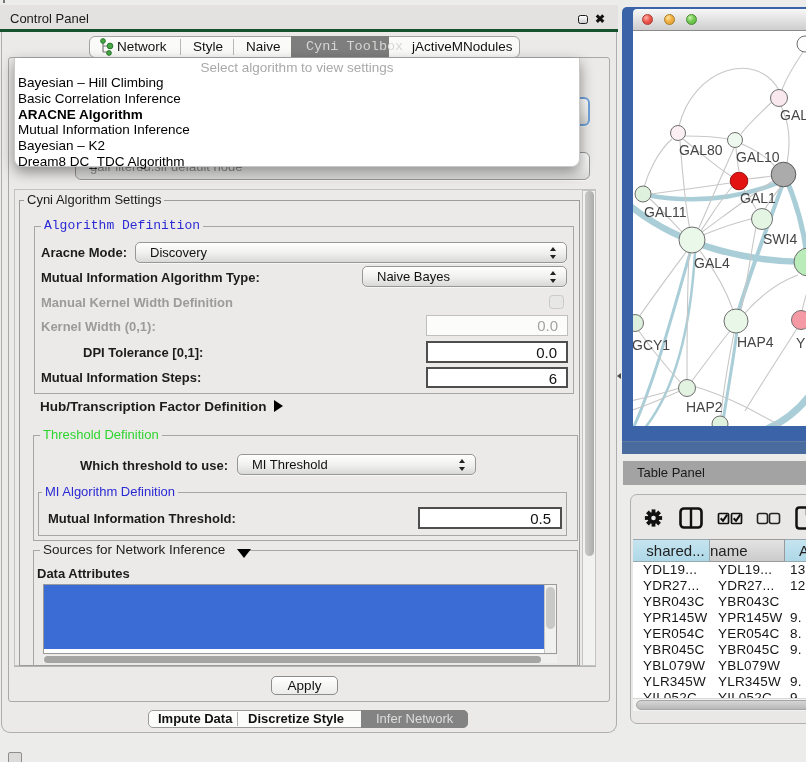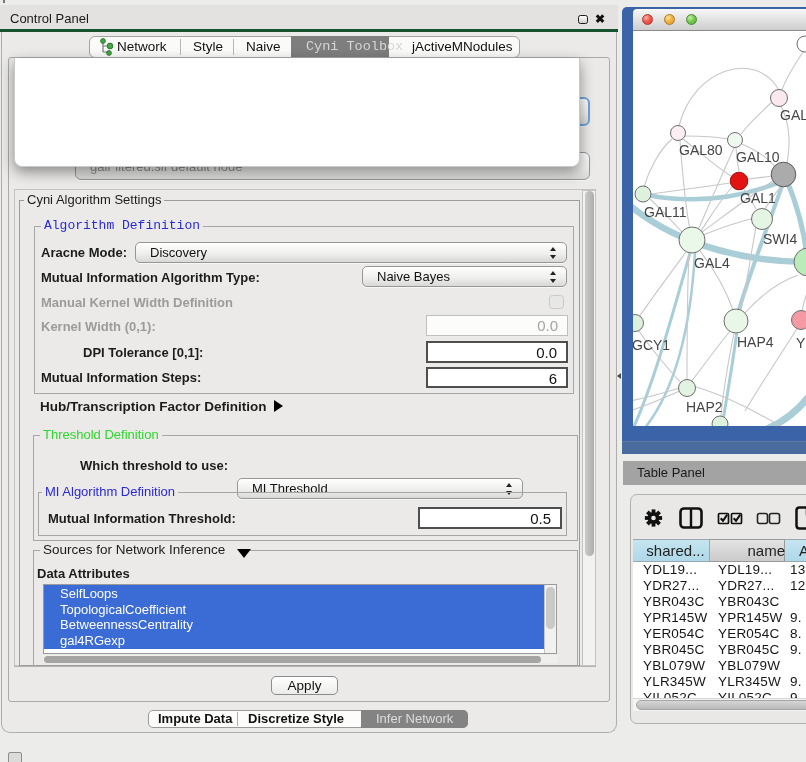--- a/index.html
+++ b/index.html
@@ -83,37 +83,36 @@
 <div class="lbl" style="left:41px;top:370px;">Mutual Information Steps:</div>
 <div class="fld" style="left:426px;top:367px;width:142px;height:21px;border:2px solid #4e4e4e;">6</div>
 
 <div class="lbl" style="left:40px;top:399px;font-size:13.5px;">Hub/Transcription Factor Definition</div>
 <div class="ab" style="left:274px;top:400px;width:0;height:0;border-top:6px solid transparent;border-bottom:6px solid transparent;border-left:9px solid #000;"></div>
 
 <div class="grp" style="left:33px;top:435px;width:545px;height:106px;"></div>
 <div class="grptitle" style="left:40px;top:428px;color:#2ed52e;">Threshold Definition</div>
 
 <div class="lbl" style="left:80px;top:458px;">Which threshold to use:</div>
-<div class="combo" style="left:237px;top:478px;width:286px;height:21px;">MI Threshold<span class="carets"></span></div>
+<div class="combo" style="left:237px;top:454px;width:239px;height:21px;">MI Threshold<span class="carets"></span></div>
 
 <div class="grp" style="left:38px;top:492px;width:529px;height:44px;"></div>
 <div class="grptitle" style="left:42px;top:485px;color:#2a2ad4;">MI Algorithm Definition</div>
 
 <div class="lbl" style="left:48px;top:511px;">Mutual Information Threshold:</div>
 <div class="fld" style="left:418px;top:507px;width:144px;height:22px;border:2px solid #4e4e4e;">0.5</div>
 
 <div class="grp" style="left:33px;top:550px;width:545px;height:116px;border-bottom:none;"></div>
 <div class="grptitle" style="left:40px;top:543px;color:#1c1c1c;padding-right:18px;font-size:13.5px;">Sources for Network Inference</div>
 <div class="ab" style="left:237px;top:549px;width:0;height:0;border-left:7.5px solid transparent;border-right:7.5px solid transparent;border-top:9px solid #000;"></div>
 
 <div class="lbl" style="left:37px;top:566px;">Data Attributes</div>
 
 <div class="ab" style="left:43px;top:584px;width:514px;height:70px;background:#fff;border:1px solid #9a9a9a;overflow:hidden;">
   <div style="position:absolute;left:0;top:0;width:501px;height:64px;background:#3b6bd4;"></div>
-  <div style="position:absolute;left:16px;top:1px;font-size:13px;color:#fff;line-height:15.7px;">SelfLoops<br>TopologicalCoefficient<br>BetweennessCentrality<br>gal4RGexp</div>
   <div style="position:absolute;right:0;top:0;width:12px;height:70px;background:#f1f1ef;border-left:1px solid #c6c6c4;"></div>
   <div style="position:absolute;right:1.5px;top:2px;width:9px;height:42px;background:#c9c9c7;border-radius:4.5px;"></div>
 </div>
 
 <div class="ab" style="left:43px;top:655px;width:514px;height:8px;background:#efefed;"></div>
 <div class="ab" style="left:44px;top:655.5px;width:497px;height:7px;background:#a5a5a3;border-radius:3.5px;"></div>
 
 <div class="ab" style="left:14px;top:666px;width:582px;height:1px;background:#b3b3b1;"></div>
 
 <div class="ab" style="left:271px;top:676px;width:67px;height:19px;border:1px solid #8c8c8c;border-radius:5px;background:linear-gradient(#ffffff,#ececea);text-align:center;line-height:17px;font-size:13.5px;color:#111;">Apply</div>
@@ -123,20 +122,22 @@
 <div class="ab" style="left:237px;top:712px;width:1px;height:14px;background:#b0b0b0;"></div>
 <div class="ab" style="left:158px;top:710px;height:18px;line-height:18px;font-size:13px;font-weight:bold;color:#111;">Impute Data</div>
 <div class="ab" style="left:248px;top:710px;height:18px;line-height:18px;font-size:13px;font-weight:bold;color:#111;">Discretize Style</div>
 <div class="ab" style="left:376px;top:710px;height:18px;line-height:18px;font-size:13px;color:#dedddb;">Infer Network</div>
 
 <div class="ab" style="left:617px;top:373px;width:0;height:0;border-top:3px solid transparent;border-bottom:3px solid transparent;border-right:4.5px solid #4a4a4a;"></div>
 
 <div class="ab" style="left:8px;top:752px;width:14px;height:12px;background:#dcdbd9;border:1px solid #8e8e8e;border-radius:2px;"></div>
 
 <div class="ab" style="left:14px;top:58px;width:566px;height:109px;background:#fff;border:1px solid #c9c9c9;border-top:none;border-radius:0 0 8px 8px;box-shadow:0 5px 14px rgba(0,0,0,0.42);">
+  <div style="position:absolute;left:0;top:2px;width:100%;text-align:center;font-size:13.5px;color:#a9a9a9;">Select algorithm to view settings</div>
+  <div style="position:absolute;left:3px;top:17px;font-size:13.5px;color:#000;line-height:15.8px;">Bayesian – Hill Climbing<br>Basic Correlation Inference<br><b>ARACNE Algorithm</b><br>Mutual Information Inference<br>Bayesian – K2<br>Dream8 DC_TDC Algorithm</div>
 </div>
 
 <div class="ab" style="left:622px;top:7px;width:184px;height:447px;background:#3a63a8;border-radius:5px 0 0 0;"></div>
 <div class="ab" style="left:622px;top:441px;width:184px;height:13px;background:#4a6b9e;border-top:1px solid #61799e;"></div>
 <div class="ab" style="left:633px;top:9px;width:173px;height:22px;background:linear-gradient(#f7f7f7,#cecece);border-bottom:1px solid #8a8a8a;border-radius:4px 0 0 0;">
   <div style="position:absolute;left:642px-633px;top:0;"></div>
   <div style="position:absolute;left:9px;top:4.5px;width:11px;height:11px;border-radius:50%;background:radial-gradient(circle at 35% 30%,#ffb3ad,#ed5a50 45%,#d93a30);border:1px solid #ad3a30;"></div>
   <div style="position:absolute;left:31px;top:4.5px;width:11px;height:11px;border-radius:50%;background:radial-gradient(circle at 35% 30%,#ffe49a,#f0b145 45%,#e09a2f);border:1px solid #ab7b22;"></div>
   <div style="position:absolute;left:52.5px;top:4.5px;width:11px;height:11px;border-radius:50%;background:radial-gradient(circle at 35% 30%,#c8f3ab,#74ca52 45%,#56b338);border:1px solid #4c8a33;"></div>
 </div>
@@ -261,21 +262,21 @@
   </g>
 </svg>
 </div>
 
 <div class="ab" id="ttable" style="left:633px;top:539px;width:173px;height:172px;background:#fff;overflow:hidden;">
 
 <div style="position:absolute;left:0;top:0;width:77px;height:23px;background:linear-gradient(#c5e4ef,#aed8e8);border:1px solid #98a8ad;border-left:none;"></div>
 <div style="position:absolute;left:77px;top:0;width:75px;height:23px;background:linear-gradient(#e3e3e3,#cbcbcb);border:1px solid #9a9a9a;border-left:none;"></div>
 <div style="position:absolute;left:152px;top:0;width:24px;height:23px;background:linear-gradient(#c5e4ef,#aed8e8);border:1px solid #98a8ad;border-left:none;"></div>
 <div style="position:absolute;left:4px;top:0;width:77px;height:23px;text-align:center;line-height:23px;font-size:15px;color:#222;">shared...</div>
-<div style="position:absolute;left:77px;top:0;width:75px;height:23px;text-align:right;line-height:23px;font-size:15px;color:#222;">name</div>
+<div style="position:absolute;left:77px;top:0;width:75px;height:23px;text-align:left;line-height:23px;font-size:15px;color:#222;">name</div>
 <div style="position:absolute;left:166px;top:0;width:20px;height:23px;line-height:23px;font-size:15px;color:#222;overflow:hidden;">A</div>
 
 <div style="position:absolute;left:0;top:23px;width:173px;font-size:13.5px;color:#161616;line-height:16px;letter-spacing:0.2px;">
   <div>
         <span style="position:absolute;left:10px;">YDL19...</span>
         <span style="position:absolute;left:85px;">YDL19...</span>
         <span style="position:absolute;left:157px;">13</span>
       </div>
   <div style="position:absolute;top:16px;width:100%;">
         <span style="position:absolute;left:10px;">YDR27...</span>

